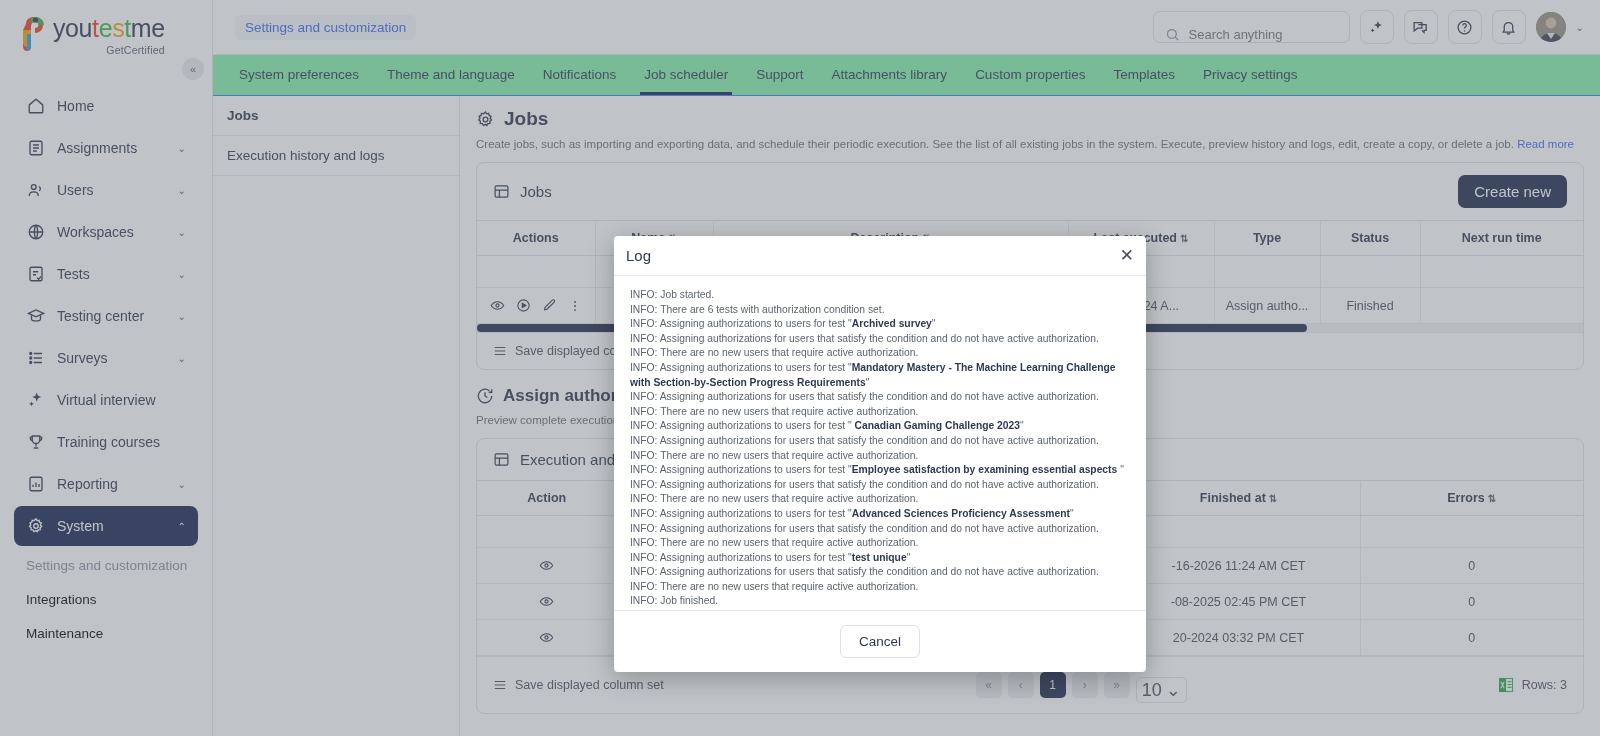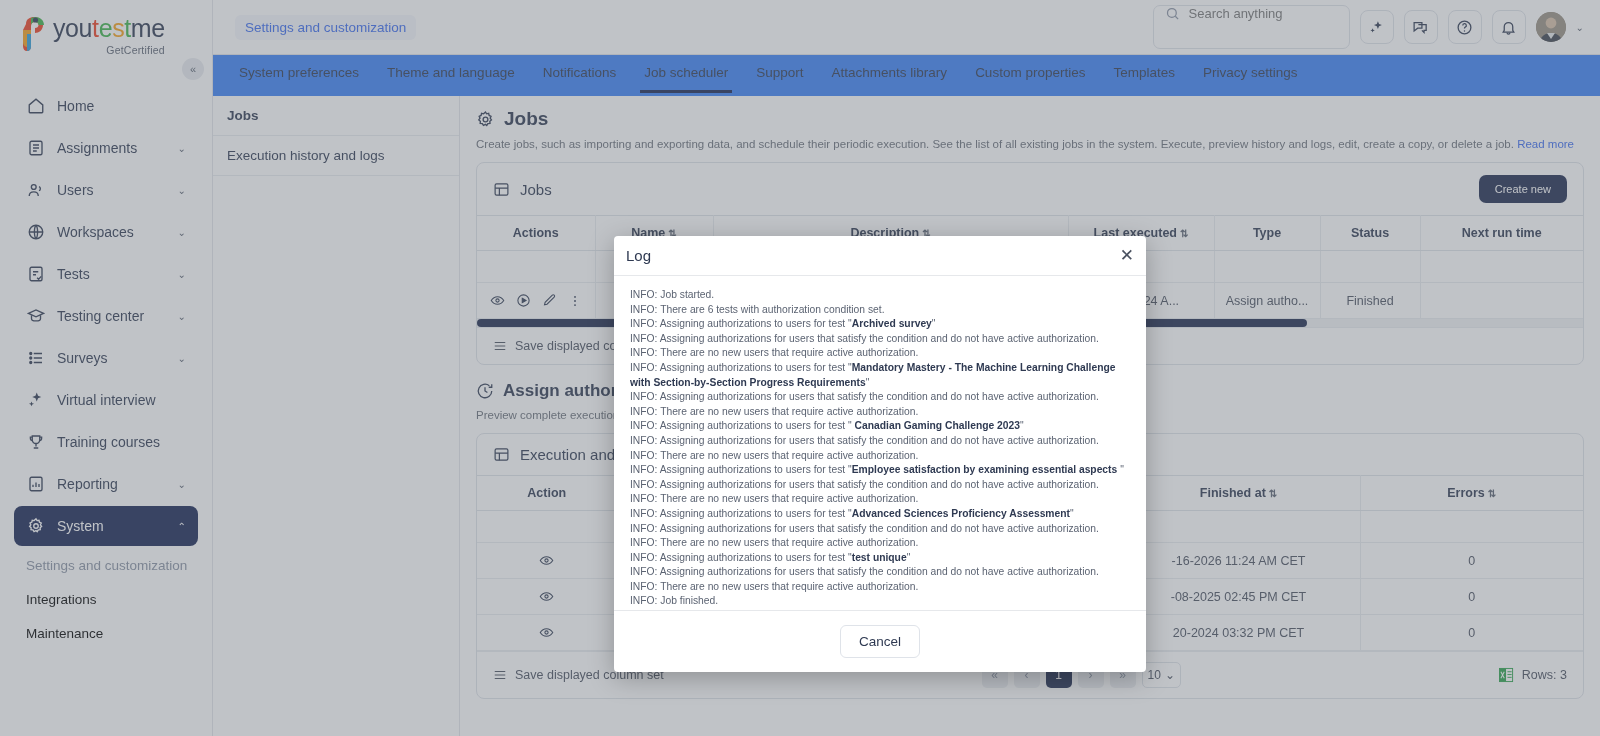--- a/index.html
+++ b/index.html
@@ -62,36 +62,36 @@
     position: absolute; left: 213px; top: 0; width: 1387px; height: 55px;
     background: #fff; border-bottom: 1px solid #e3e6ea;
     display: flex; align-items: center; z-index: 12;
   }
   #breadcrumb {
     margin-left: 22px; font-size: 13.5px; color: #3c6cf0;
     background: #f4f6fb; padding: 5px 10px; border-radius: 6px; cursor:pointer;
   }
   #topbar-right { margin-left: auto; display: flex; align-items: center; gap: 10px; padding-right: 16px;}
   #search-box {
-    width: 197px; height: 44px; border: 1px solid #dfe3e9; border-radius: 7px;
-    display: flex; align-items: flex-start; gap: 9px; padding: 0 11px; color: #8a93a4; font-size: 13px;
+    width: 197px; height: 32px; border: 1px solid #dfe3e9; border-radius: 7px;
+    display: flex; align-items: flex-end; gap: 9px; padding: 0 11px; color: #8a93a4; font-size: 13px;
   }
   #search-input { border:none; outline:none; font-size:13px; color:#5b6372; width:140px; font-family:inherit; background:transparent;}
   .icon-btn {
     width: 34px; height: 34px; border: 1px solid #dfe3e9; border-radius: 8px;
     display:flex; align-items:center; justify-content:center; cursor:pointer; color:#2f3a52;
   }
   #avatar { width: 30px; height:30px; border-radius: 50%; overflow:hidden; background:#8a8376; cursor:pointer;
             display:flex; align-items:flex-end; justify-content:center;}
   .caret-dn { font-size: 10px; color:#5b6372; cursor:pointer;}
 
   
   #tabs {
     position: absolute; left: 213px; top: 55px; width: 1387px; height: 41px;
-    background: #3b82f6; border-bottom: 3px solid #3b82f6;
+    background: #86efac; border-bottom: 1px solid #3b82f6;
     display: flex; align-items: flex-end; z-index: 11; padding-left: 12px;
   }
   .tab {
     padding: 0 14px; height: 40px; line-height: 40px; font-size: 13.5px;
     color: #2f3a52; cursor: pointer; position: relative;
   }
   .tab.active { font-weight: 400; }
   .tab.active::after {
     content:''; position:absolute; left:10px; right:10px; bottom:0; height:3px; background:#172554;
   }
@@ -116,21 +116,21 @@
   .page-head h1 { font-size: 19px; color:#2f3a52; font-weight: 700; }
   .page-desc { padding: 8px 16px 0 16px; font-size: 11.5px; color:#6a707a; }
   .page-desc a { color:#3c6cf0; text-decoration:none; }
 
   .card {
     margin: 12px 16px 0 16px; border: 1px solid #dfe3e9; border-radius: 8px; background:#fff;
   }
   .card-head { display:flex; align-items:center; padding: 12px 16px; gap: 10px; }
   .card-head .t { font-size: 15px; color:#2f3a52; font-weight:400; }
   .btn-primary {
-    margin-left:auto; background:#1e2a4f; color:#fff; font-size:11px;
+    margin-left:auto; background:#1e2a4f; color:#fff; font-size:15px;
     padding: 8px 16px; border-radius: 7px; border:none; cursor:pointer; font-family:inherit;
   }
 
   table { width: 100%; border-collapse: collapse; table-layout: fixed; }
   thead th {
     font-size: 12.5px; color:#2f3a52; font-weight: 700; text-align:center;
     padding: 10px 4px; border-top:1px solid #dfe3e9; border-bottom: 1px solid #dfe3e9;
     border-right: 1px solid #e9ecef; background:#fff; white-space: nowrap;
   }
   thead th:last-child { border-right: none; }
@@ -154,21 +154,21 @@
   }
   .foot-left { display:flex; align-items:center; gap:8px; cursor:pointer; }
   .pager { margin-left:auto; margin-right:auto; display:flex; align-items:center; gap:6px; }
   .pg {
     width:26px;height:26px;border-radius:5px;background:#eceef1;color:#8a93a4;
     display:flex;align-items:center;justify-content:center;font-size:12px;cursor:pointer;
   }
   .pg.cur { background:#1e2a4f; color:#fff;}
   .pgsel {
     height:26px; min-width:38px; border:1px solid #dfe3e9;border-radius:5px;background:#fff;
-    display:flex;align-items:center;justify-content:center;gap:4px;font-size:12px;color:#4a5160;cursor:pointer;padding:8px 5px;
+    display:flex;align-items:center;justify-content:center;gap:4px;font-size:18px;color:#4a5160;cursor:pointer;padding:8px 5px;margin-top:10px;
   }
   .foot-right { display:flex; align-items:center; gap:8px; }
   .xls { width:15px;height:16px; }
 
   .sec-head { display:flex; align-items:center; gap:9px; padding: 16px 16px 0 16px; }
   .sec-head h2 { font-size: 17px; color:#2f3a52; font-weight:700; }
   .sec-desc { padding: 8px 16px 0 16px; font-size: 11.5px; color:#6a707a; }
 
   
   #modal {

